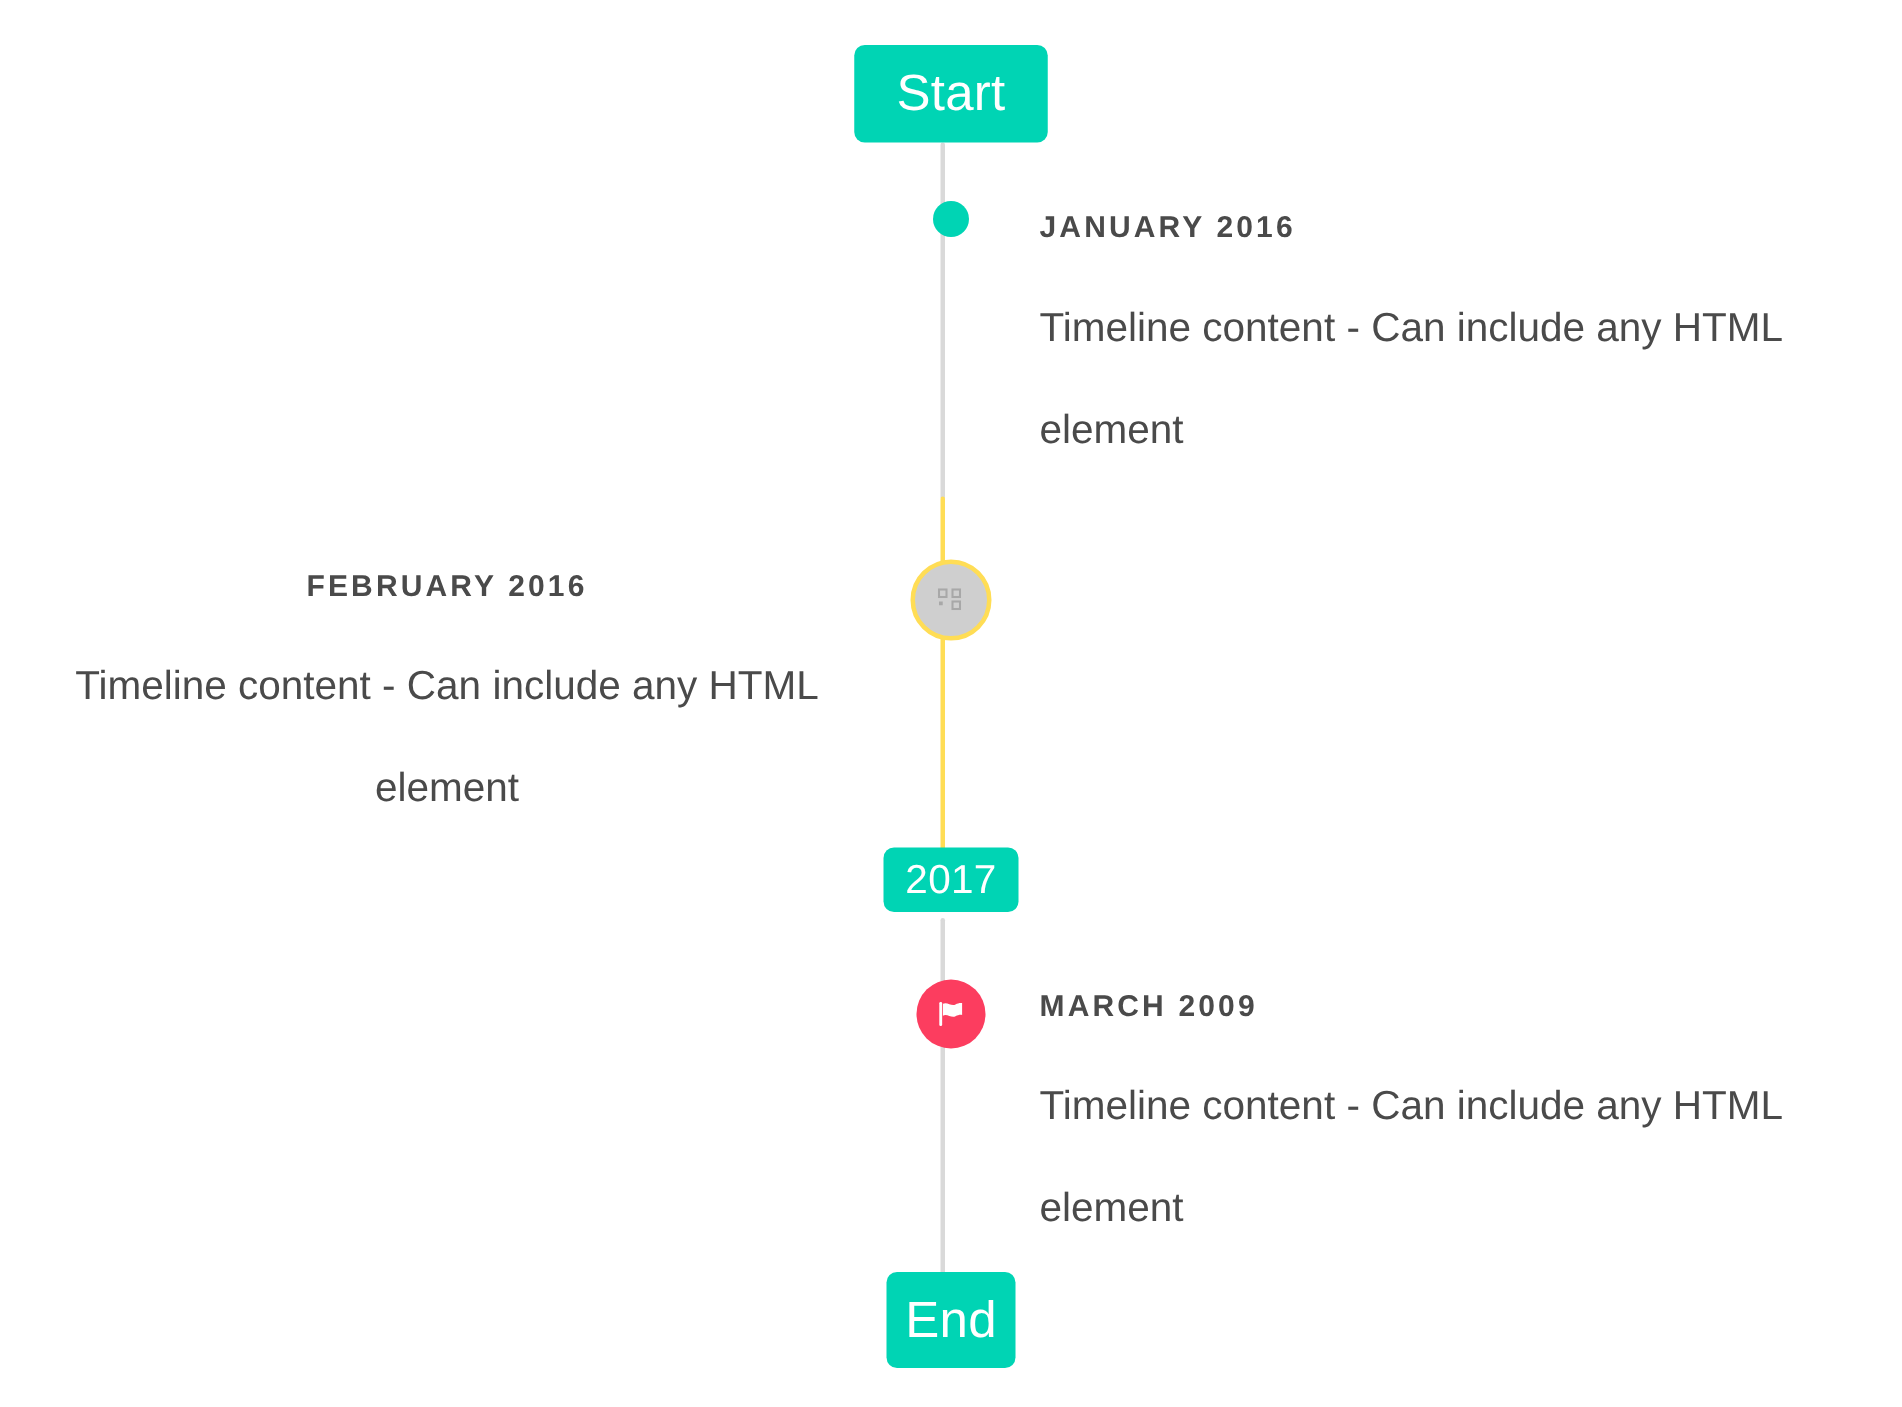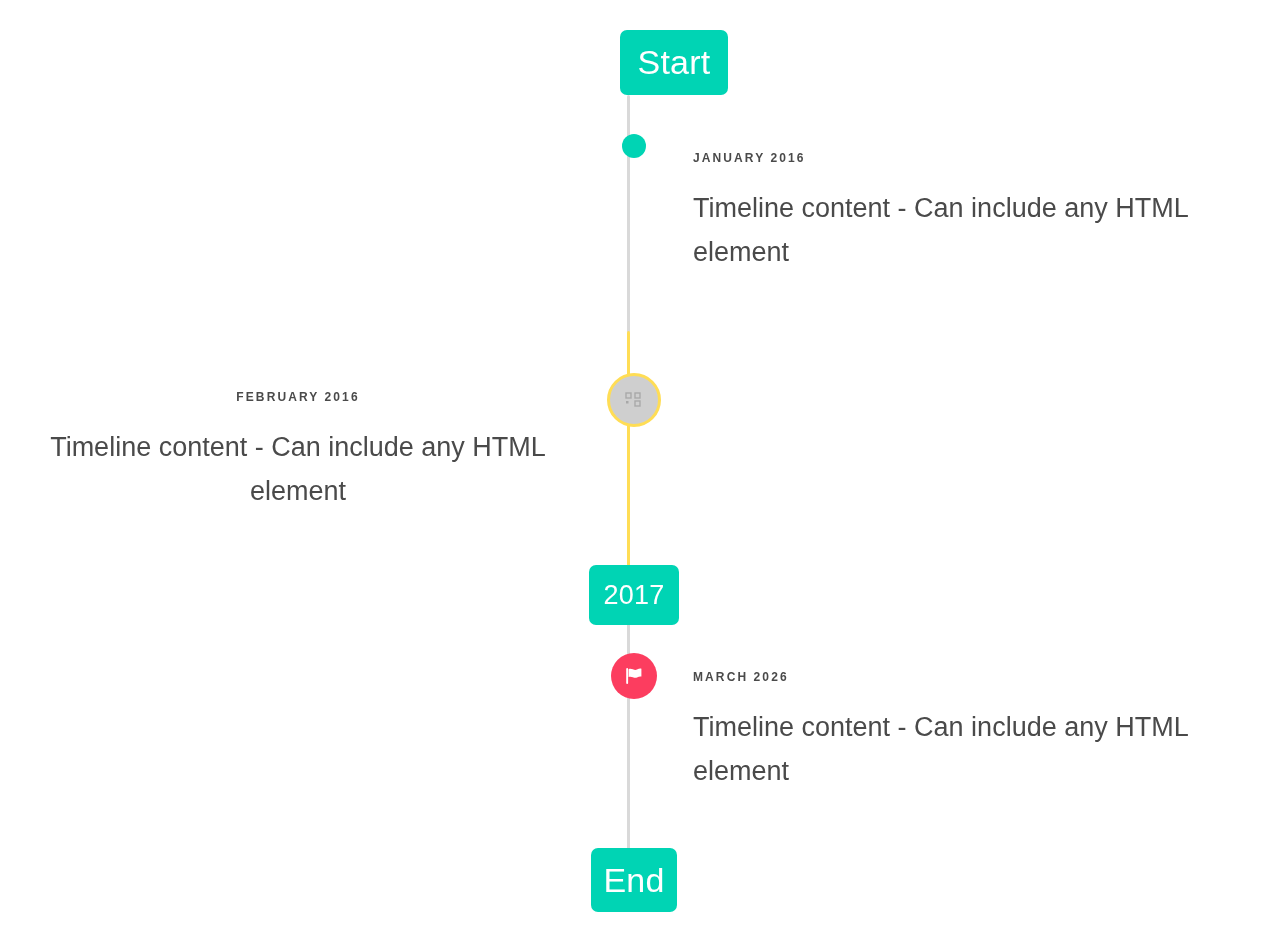--- a/index.html
+++ b/index.html
@@ -46,29 +46,28 @@
     border-radius: 7px;
     display: flex;
     align-items: center;
     justify-content: center;
     box-sizing: border-box;
     letter-spacing: 0.2px;
     z-index: 4;
   }
   .badge-start {
     top: 30px;
-    width: 108px;
+    width: 129px;
     height: 65px;
     font-size: 34px;
-    margin-left: 40px;
   }
   .badge-mid {
     top: 565px;
     width: 90px;
-    height: 60px;
+    height: 43px;
     font-size: 27px;
   }
   .badge-end {
     top: 848px;
     width: 86px;
     height: 64px;
     font-size: 34px;
   }
 
   .event-content {
@@ -80,30 +79,30 @@
     width: 530px;
     text-align: left;
   }
   .content-left {
     right: 705px;
     width: 530px;
     text-align: center;
   }
 
   .event-date {
-    font-size: 12px;
+    font-size: 20px;
     font-weight: bold;
     letter-spacing: 2.1px;
     color: #4a4a4a;
-    margin: 18px 0 22px 0;
+    margin: 8px 0 22px 0;
     line-height: 1;
   }
   .event-body {
     font-size: 27px;
-    line-height: 44px;
+    line-height: 68px;
     color: #4a4a4a;
     margin: 0;
     font-weight: 400;
   }
 
   
   .marker {
     position: absolute;
     left: 50%;
     transform: translateX(-50%);
@@ -173,19 +172,19 @@
 
   <div class="badge badge-mid">2017</div>
 
   <div class="marker marker-flag" style="top:653px;">
     <svg class="flag-icon" viewBox="0 0 22 22">
       <rect x="3.2" y="3" width="1.9" height="16" rx="0.9" fill="#ffffff"></rect>
       <path d="M5.6 4.2 C8.4 2.6 11.2 6.0 14.0 4.6 C15.6 3.8 17.0 3.4 18.4 3.7 L18.4 11.6 C17.0 11.3 15.6 11.7 14.0 12.5 C11.2 13.9 8.4 10.5 5.6 12.1 Z" fill="#ffffff"></path>
     </svg>
   </div>
   <div class="event-content content-right" style="top:653px;">
-    <p class="event-date">MARCH 2026</p>
+    <p class="event-date">MARCH 2009</p>
     <p class="event-body">Timeline content - Can include any HTML element</p>
   </div>
 
   <div class="badge badge-end">End</div>
 
 </div>
 
 </body></html>

